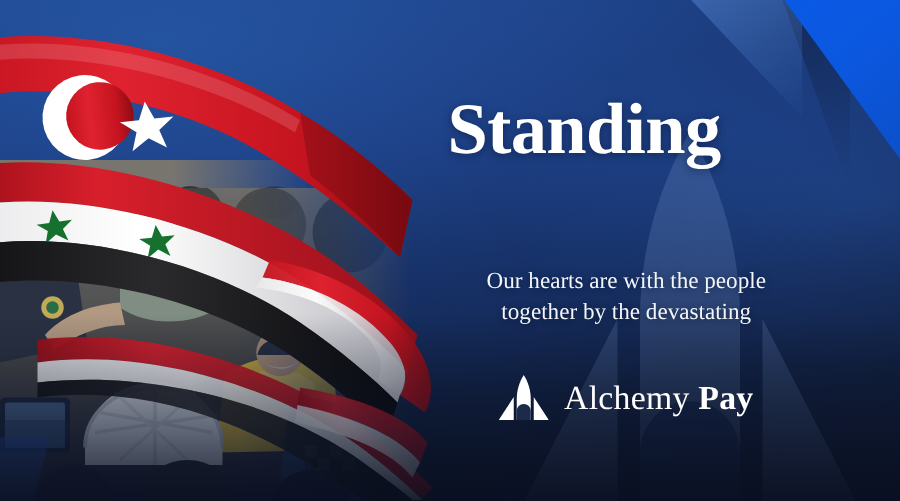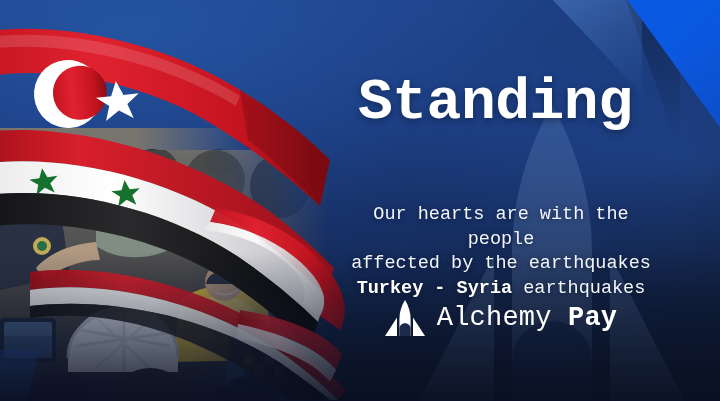--- a/index.html
+++ b/index.html
@@ -5,21 +5,21 @@
   html, body {
     margin: 0;
     padding: 0;
     background: #000;
   }
   #banner {
     position: relative;
     width: 720px;
     height: 401px;
     overflow: hidden;
-    font-family: Liberation Mono, monospace;
+    font-family: Liberation Serif, serif;
     background: #16356f;
   }
 
   
   .bg-base {
     position: absolute;
     inset: 0;
     background:
       radial-gradient(120% 100% at 18% 8%, #24529e 0%, #1d4086 38%, #16316b 62%, #101f42 85%, #0d1830 100%);
   }
@@ -130,21 +130,21 @@
     line-height: 0.98;
     font-weight: bold;
     letter-spacing: -0.5px;
     text-shadow: 0 2px 7px rgba(5,12,30,0.45);
   }
   .headline .l2 { display:block; }
 
   .subtitle {
     position: absolute;
     left: 0;
-    top: 203px;
+    top: 213px;
     width: 330px;
     text-align: center;
     color: #f2f5fa;
     font-size: 18.5px;
     line-height: 1.33;
     font-weight: normal;
     text-shadow: 0 1px 5px rgba(5,12,30,0.5);
   }
   .subtitle .bold { font-weight: bold; color:#ffffff; }
 
@@ -377,22 +377,21 @@
   <div class="vignette-bottom"></div>
 
   <div class="content">
 
     <h1 class="headline">
       <span>Standing</span>
     </h1>
 
     <div class="subtitle">
       <div>Our hearts are with the people</div>
-      <div>affected by the earthquakes</div>
-      <div><span class="bold">Turkey - Syria</span><span> earthquakes</span></div>
+      <div>together by the devastating</div>
     </div>
 
     <div class="logo-row">
       <span class="logo-mark">
         <svg viewBox="0 0 100 90" xmlns="http://www.w3.org/2000/svg">
           <g fill="#ffffff">
             <path d="M50 0 C59 14 64 31 64 48 L64 90 L36 90 L36 48 C36 31 41 14 50 0 Z"></path>
             <path d="M30 44 L30 90 L0 90 Z"></path>
             <path d="M70 44 L70 90 L100 90 Z"></path>
           </g>

